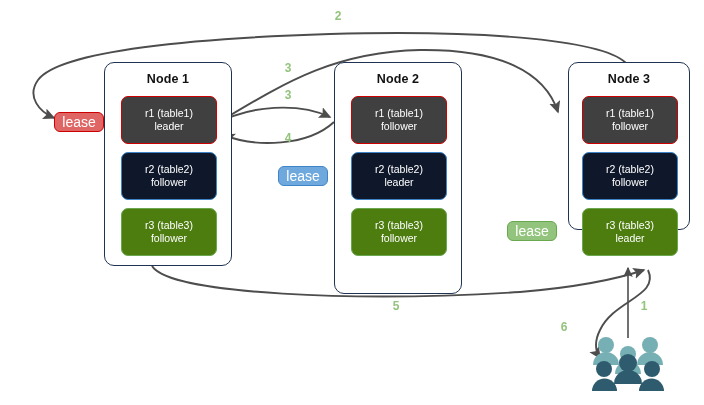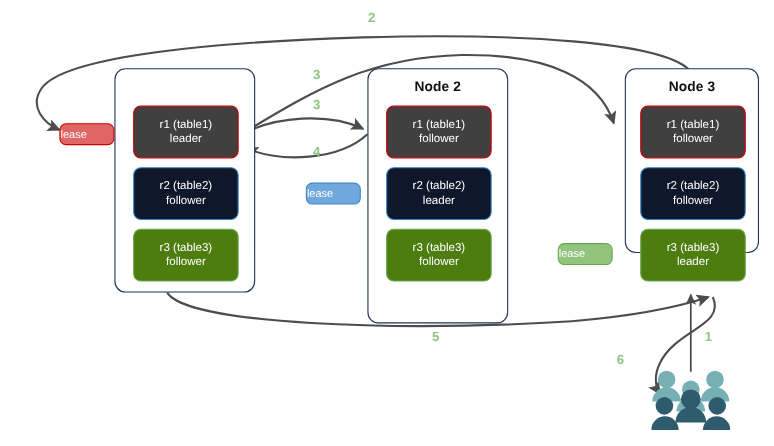--- a/index.html
+++ b/index.html
@@ -66,23 +66,23 @@
   .rep-blue  { background: #0f172a; border: 1.6px solid #3d85c6; }
   .rep-green { background: #4d7c0f; border: 1.6px solid #6aa84f; }
 
   
   .lease {
     position: absolute;
     box-sizing: border-box;
     border-radius: 6px;
     display: flex;
     align-items: center;
-    justify-content: flex-start;
+    justify-content: center;
     color: #ffffff;
-    font-size: 10px;
+    font-size: 14px;
     height: 20px;
   }
   .lease-red   { background: #e06666; border: 1.6px solid #cc0000; }
   .lease-blue  { background: #6fa8dc; border: 1.6px solid #3d85c6; }
   .lease-green { background: #93c47d; border: 1.6px solid #6aa84f; }
 
   
   .step {
     position: absolute;
     color: #93c47d;
@@ -122,20 +122,21 @@
     <path d="M 334,122 C 308,146 256,148 224,135" fill="none" stroke="#4d4d4d" stroke-width="1.9" marker-end="url(#arrowhead)"></path>
 
     <path d="M 152,266 C 170,295 360,302 520,292 C 580,287 620,278 644,270" fill="none" stroke="#4d4d4d" stroke-width="1.9" marker-end="url(#arrowhead)"></path>
 
     <path d="M 628,338 L 628,268" fill="none" stroke="#4d4d4d" stroke-width="1.6" marker-end="url(#arrowhead)"></path>
 
     <path d="M 648,270 C 660,296 614,300 600,330 C 594,342 596,352 600,358" fill="none" stroke="#4d4d4d" stroke-width="1.9" marker-end="url(#arrowhead)"></path>
   </svg>
 
   <div class="node" style="left:104px; top:62px; width:128px; height:204px;">
+    <div class="node-title">Node 1</div>
 
     <div class="replica rep-red" style="left:16px; top:33px; width:96px; height:48px;">
       <span class="l1">r1 (table1)</span>
       <span class="l2">leader</span>
     </div>
 
     <div class="replica rep-blue" style="left:16px; top:89px; width:96px; height:48px;">
       <span class="l1">r2 (table2)</span>
       <span class="l2">follower</span>
     </div>

